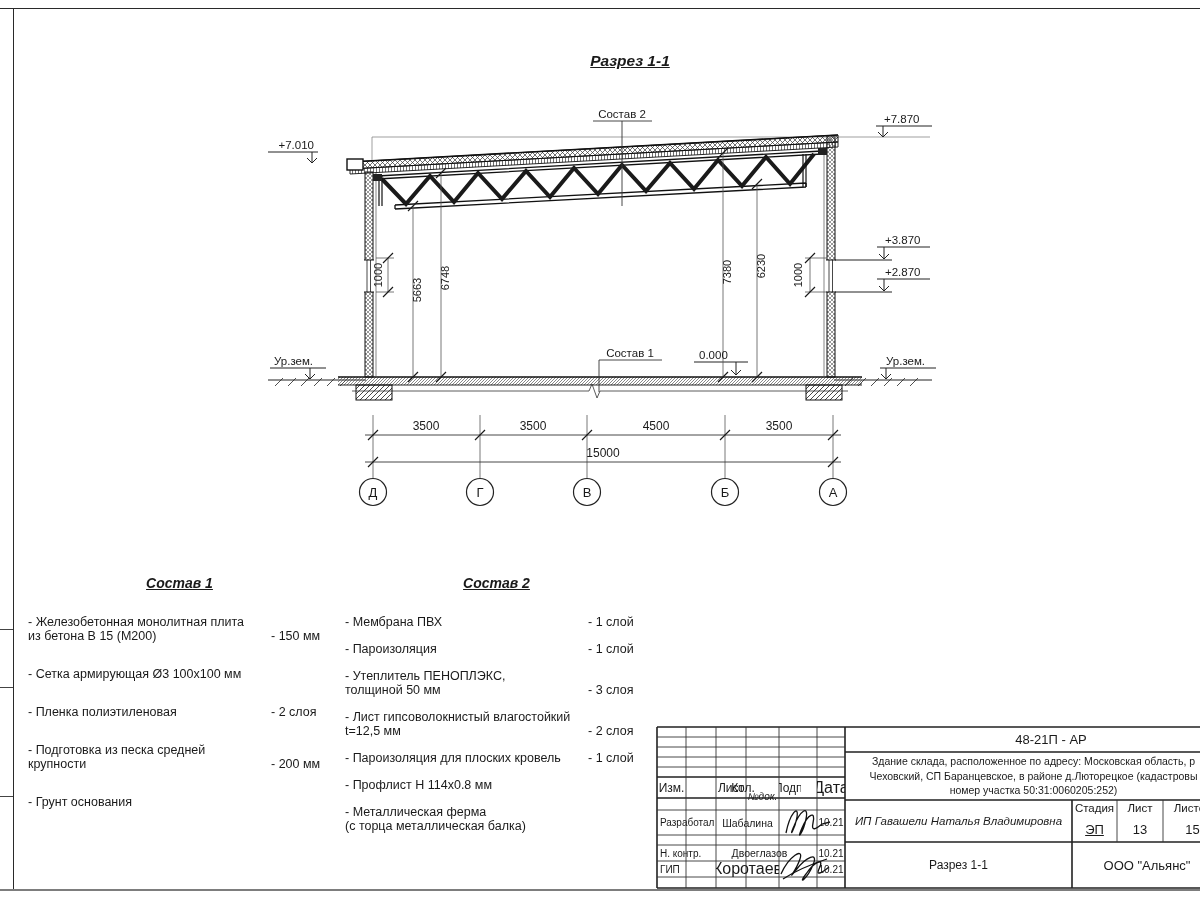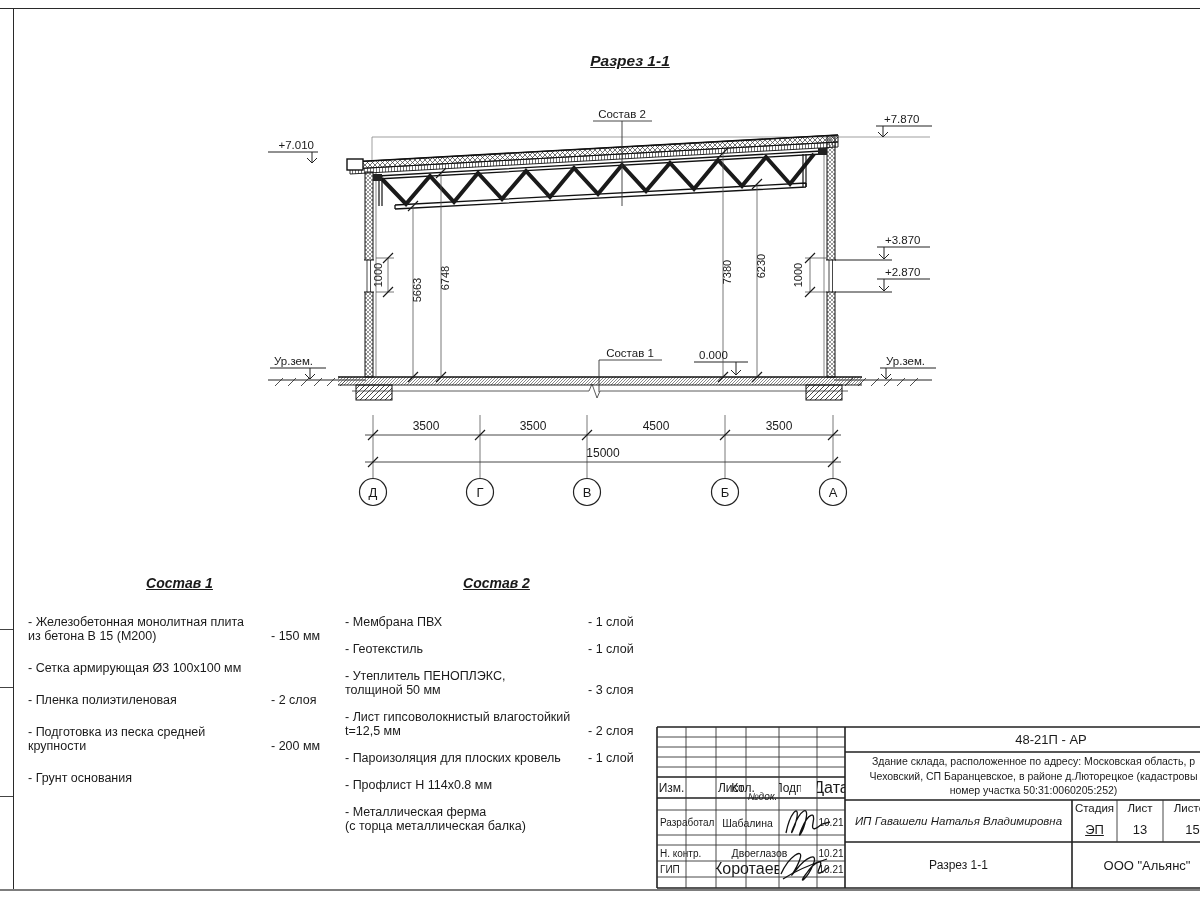--- a/index.html
+++ b/index.html
@@ -21,21 +21,21 @@
 
   
   .sostav{width:303px;font-size:12.5px;line-height:14px;}
   .sostav h3{
     margin:0 0 25px 0;text-align:center;font-size:14px;
     font-style:italic;font-weight:bold;text-decoration:underline;
   }
   .sostav .row{display:flex;justify-content:space-between;align-items:flex-end;margin-bottom:13px;}
   .sostav .nm{white-space:pre-line;flex:1;}
   .sostav .vl{width:60px;white-space:nowrap;padding-left:2px;}
-  #sostav1 .row{margin-bottom:18px;}
+  #sostav1 .row{margin-bottom:18px;margin-top:24px;}
 
   
   .tb{font-size:11px;}
   .tb .cell{position:absolute;display:flex;align-items:center;justify-content:center;text-align:center;overflow:hidden;}
   .tb .left-al{justify-content:flex-start;text-align:left;padding-left:3px;}
   .tb .italic{font-style:italic;}
   svg text{font-family:"Liberation Sans",sans-serif;fill:#1a1a1a;}
 </style>
 </head>
 <body>
@@ -241,21 +241,21 @@
     </div>
 </div>
 
 <div id="sostav2" class="abs sostav" style="left:345px;top:576px;">
   <h3>Состав 2</h3>
   <div class="row">
       <span class="nm">- Мембрана ПВХ</span>
       <span class="vl">- 1 слой</span>
     </div>
   <div class="row">
-      <span class="nm">- Геотекстиль</span>
+      <span class="nm">- Пароизоляция</span>
       <span class="vl">- 1 слой</span>
     </div>
   <div class="row">
       <span class="nm">- Утеплитель ПЕНОПЛЭКС,
   толщиной 50 мм</span>
       <span class="vl">- 3 слоя</span>
     </div>
   <div class="row">
       <span class="nm">- Лист гипсоволокнистый влагостойкий
  t=12,5 мм</span>

